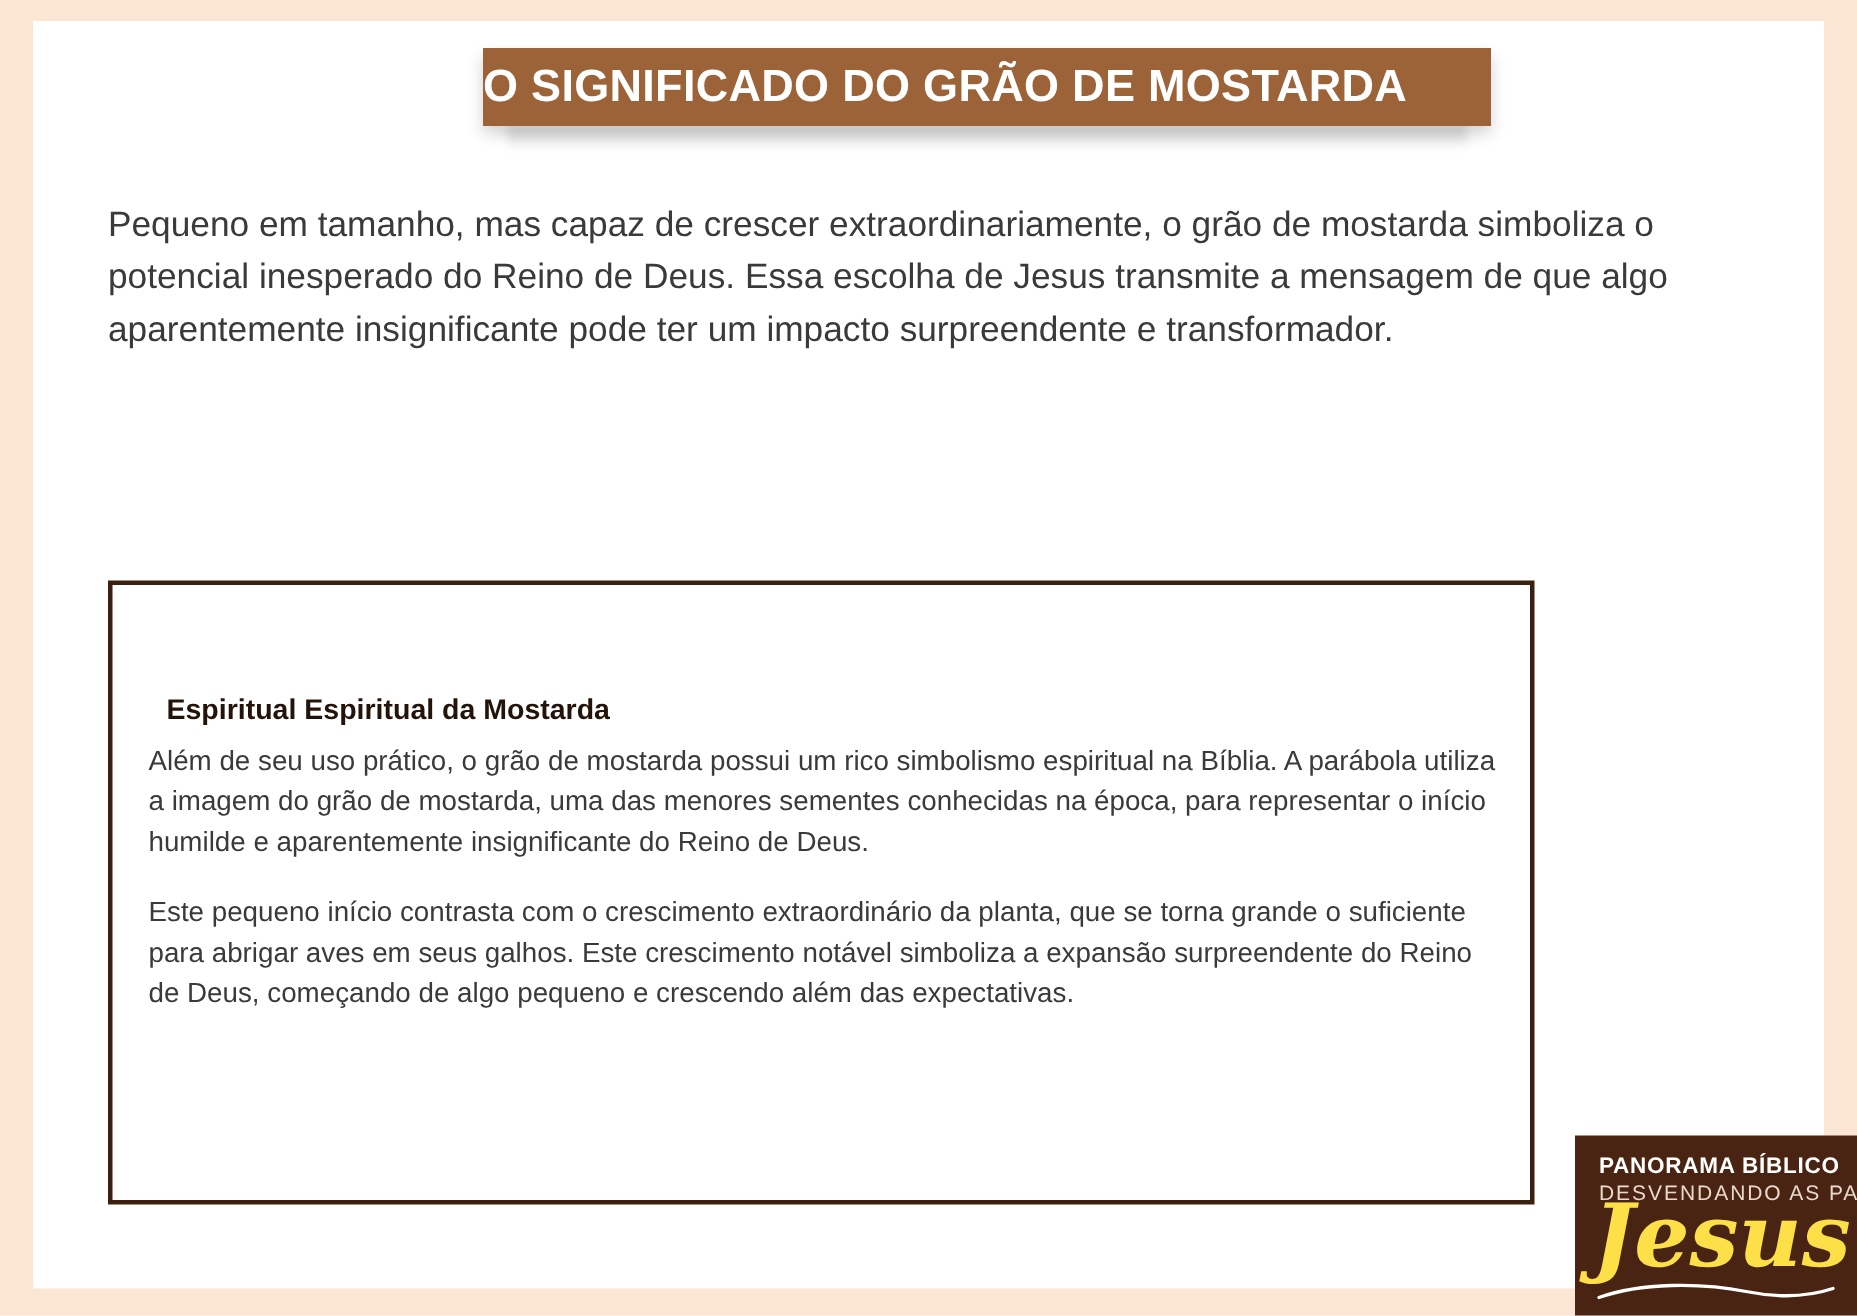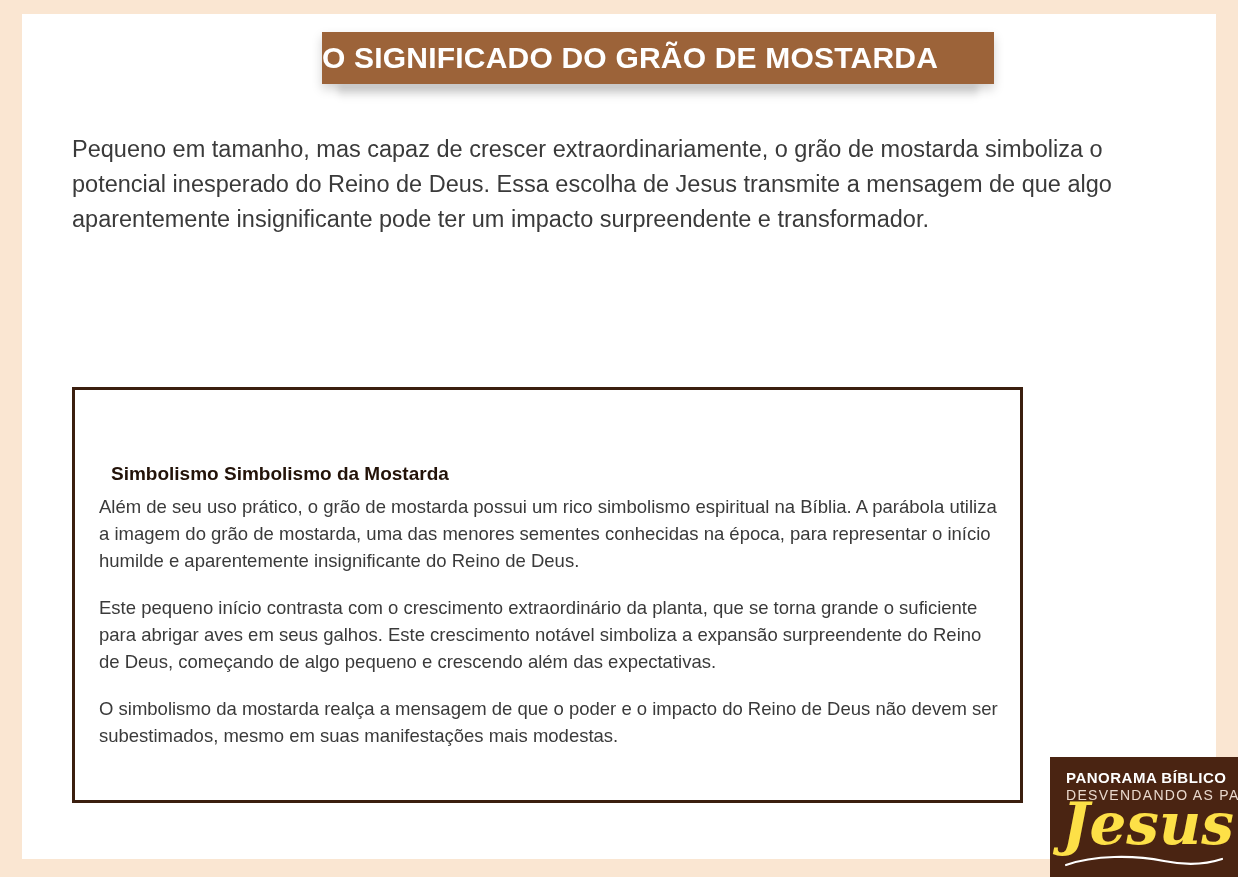--- a/index.html
+++ b/index.html
@@ -198,26 +198,25 @@
       <span class="title-banner-text">O SIGNIFICADO DO GRÃO DE MOSTARDA</span>
     </div>
 
     <div class="intro">
       <p>Pequeno em tamanho, mas capaz de crescer extraordinariamente, o grão de mostarda simboliza o potencial inesperado do Reino de Deus. Essa escolha de Jesus transmite a mensagem de que algo aparentemente insignificante pode ter um impacto surpreendente e transformador.</p>
     </div>
 
     <div class="veja-box">
 
 
-      <div class="veja-heading">Simbolismo Simbolismo da Mostarda</div>
+      <div class="veja-heading">Espiritual Espiritual da Mostarda</div>
 
       <div class="veja-body">
         <p>Além de seu uso prático, o grão de mostarda possui um rico simbolismo espiritual na Bíblia. A parábola utiliza a imagem do grão de mostarda, uma das menores sementes conhecidas na época, para representar o início humilde e aparentemente insignificante do Reino de Deus.</p>
         <p>Este pequeno início contrasta com o crescimento extraordinário da planta, que se torna grande o suficiente para abrigar aves em seus galhos. Este crescimento notável simboliza a expansão surpreendente do Reino de Deus, começando de algo pequeno e crescendo além das expectativas.</p>
-        <p>O simbolismo da mostarda realça a mensagem de que o poder e o impacto do Reino de Deus não devem ser subestimados, mesmo em suas manifestações mais modestas.</p>
       </div>
 
     </div>
   </div>
 
   <div class="logo">
     <div class="logo-top">PANORAMA BÍBLICO</div>
     <div class="logo-sub">DESVENDANDO AS PARÁBOLAS</div>
     <div class="logo-main">Jesus</div>
     <svg class="logo-swish" viewBox="0 0 160 16">

